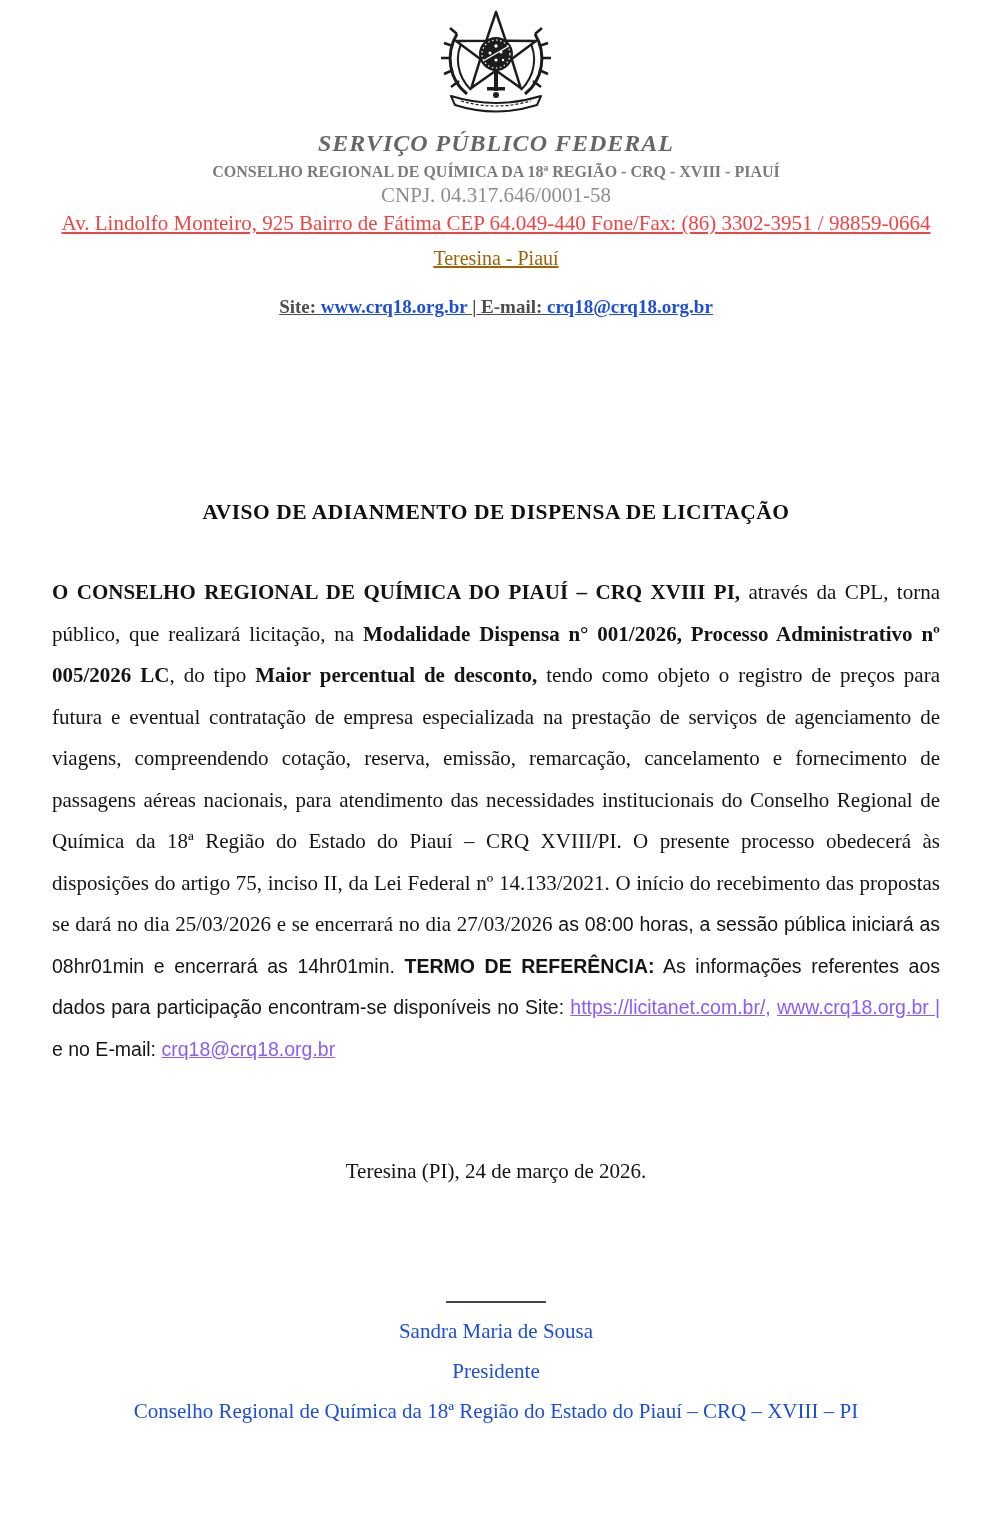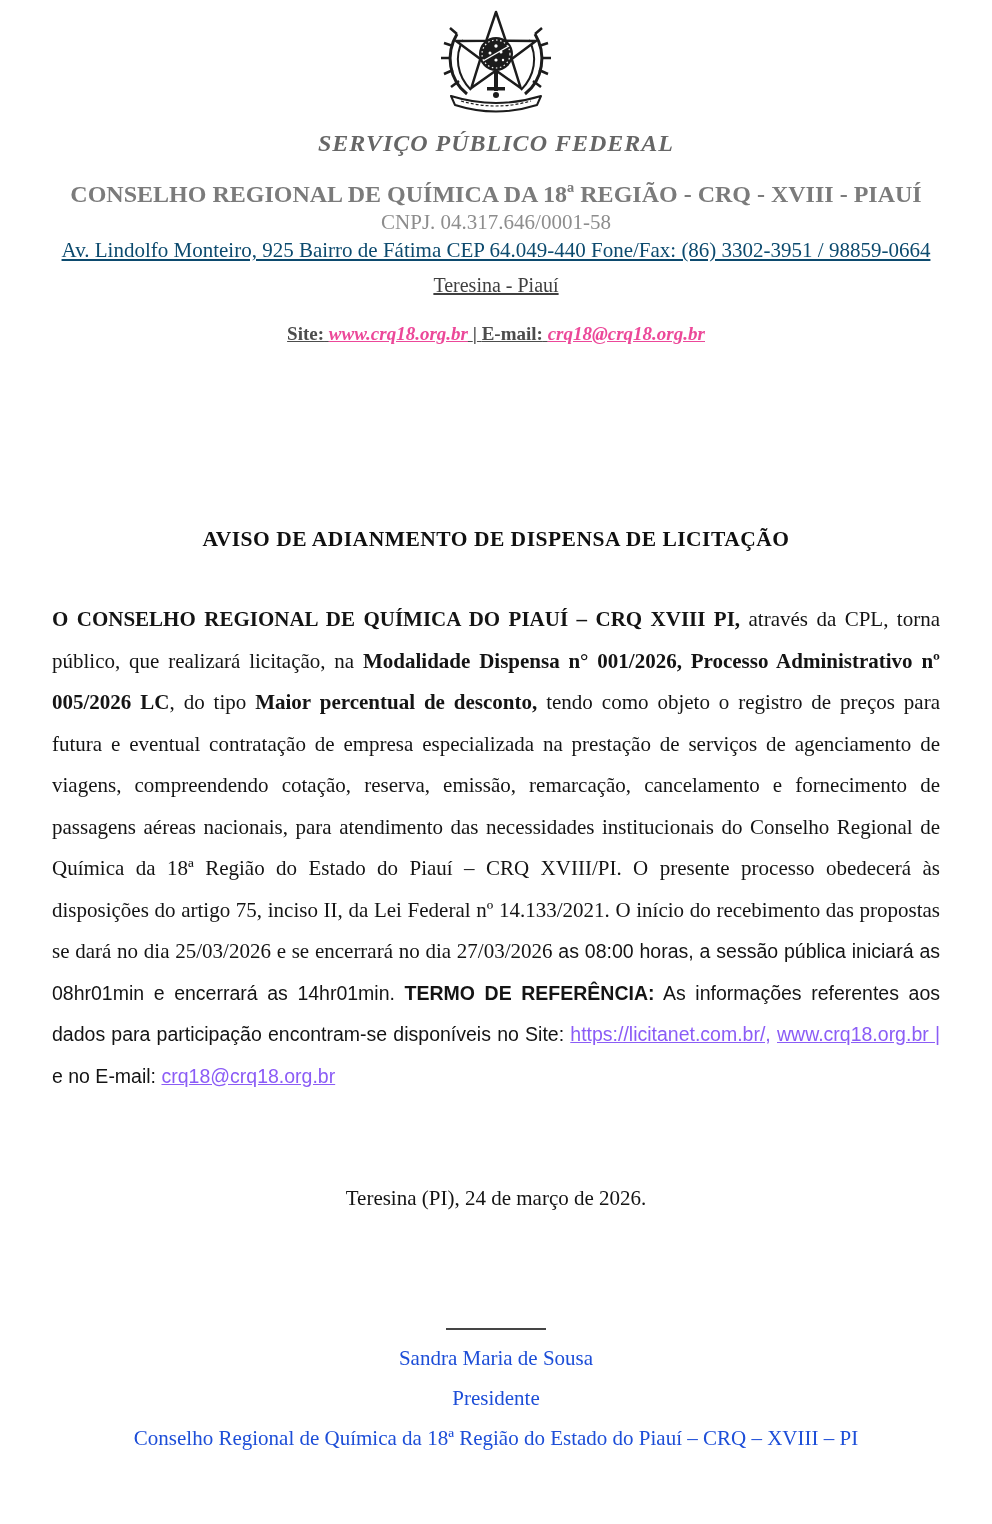--- a/index.html
+++ b/index.html
@@ -8,34 +8,34 @@
     background:#ffffff; overflow:hidden;
     font-family:"Liberation Serif","DejaVu Serif",serif;
     -webkit-font-smoothing:antialiased;
   }
   .emblem { width:118px; height:106px; margin:8px auto 0; display:block; }
   .h-servico {
     margin-top:16px; text-align:center; font-style:italic; font-weight:bold;
     font-size:24px; color:#666666; letter-spacing:1px;
   }
   .h-org {
-    margin-top:24px; text-align:center; font-weight:bold;
-    font-size:24px; color:#7b7b7b; white-space:nowrap;
+    margin-top:6px; text-align:center; font-weight:bold;
+    font-size:16px; color:#7b7b7b; white-space:nowrap;
   }
   .h-cnpj { margin-top:2px; text-align:center; font-size:21px; color:#8d8d8d; }
   .h-addr {
-    margin-top:3px; text-align:center; font-size:21px; color:#0c4a6e;
+    margin-top:3px; text-align:center; font-size:21px; color:#ef4444;
     text-decoration:underline; white-space:nowrap;
   }
-  .h-city { margin-top:11px; text-align:center; font-size:20px; color:#404040; text-decoration:underline; }
+  .h-city { margin-top:11px; text-align:center; font-size:20px; color:#a16207; text-decoration:underline; }
   .h-contact {
     margin-top:26px; text-align:center; font-size:19px; font-weight:bold;
     color:#4d4d4d; text-decoration:underline;
   }
-  .c-link { color:#ec4899; text-decoration:underline; cursor:pointer;font-style:italic; }
+  .c-link { color:#1d4ed8; text-decoration:underline; cursor:pointer; }
   .doc-title {
     margin:182px 0 0; text-align:center; font-weight:bold;
     font-size:21.5px; letter-spacing:0.5px; color:#101010;
   }
   .doc-body {
     width:888px; margin:47px auto 0; font-size:21px; line-height:41.5px;
     text-align:justify; text-align-last:left; color:#141414;
   }
   .seg-serif { font-family:"Liberation Serif","DejaVu Serif",serif; }
   .seg-sans  { font-family:"Liberation Sans","DejaVu Sans",sans-serif; font-size:19.5px; }

